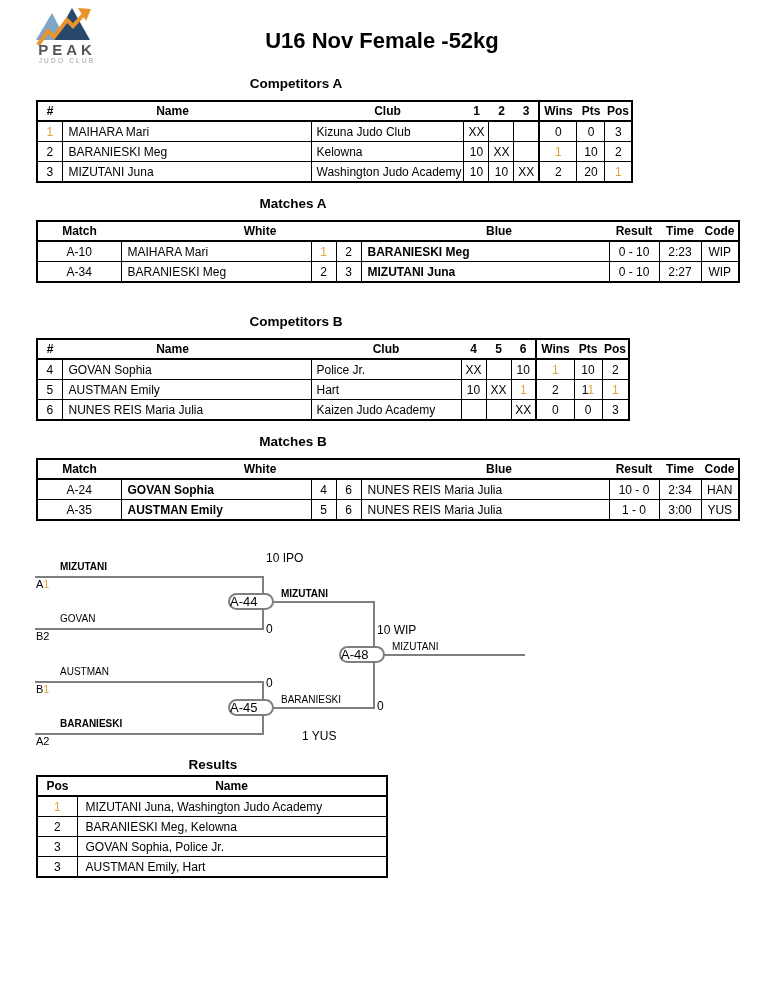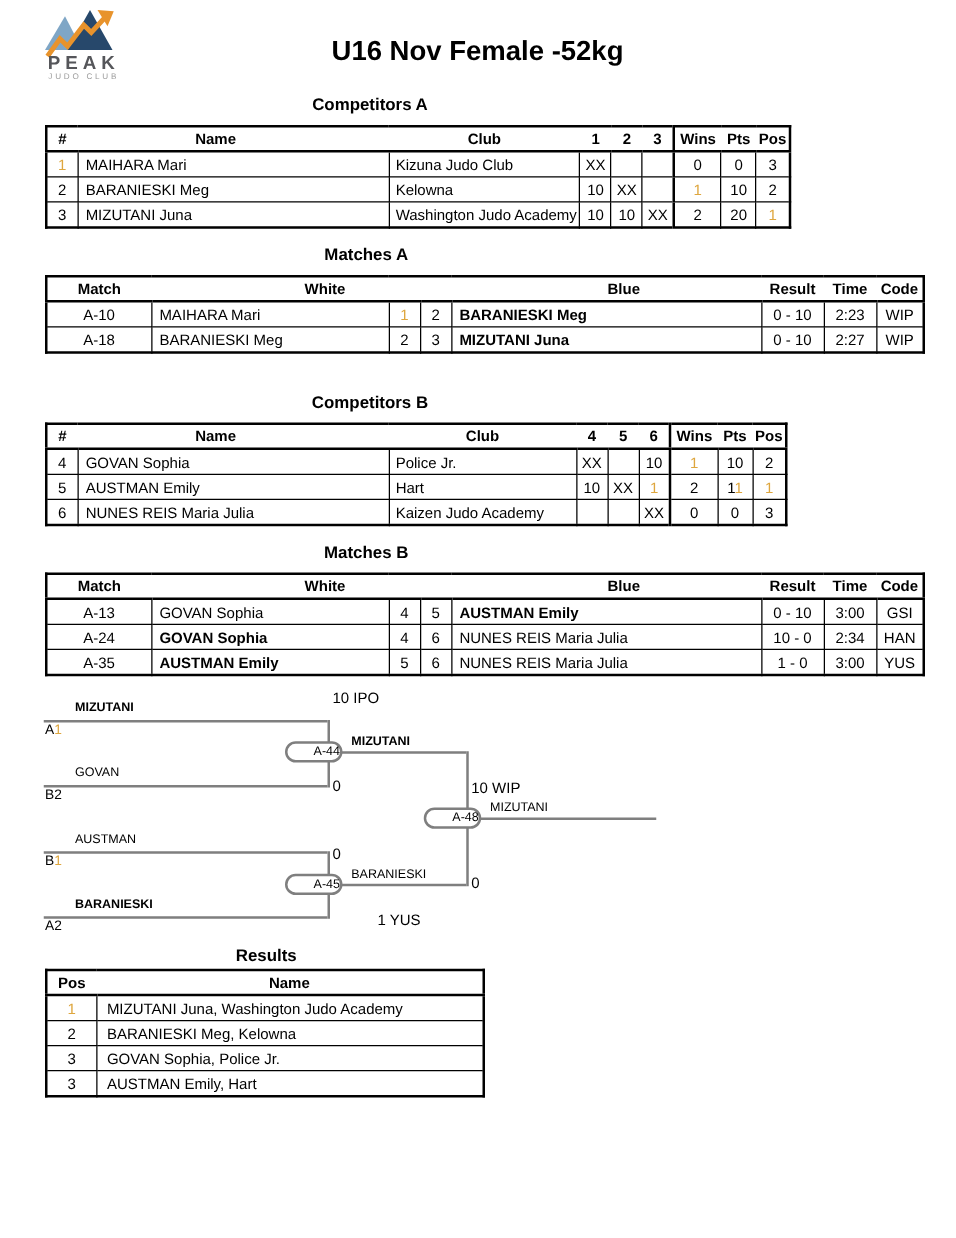--- a/index.html
+++ b/index.html
@@ -17,22 +17,22 @@
                font-weight:bold;white-space:nowrap;text-align:center;}
   th.divL,td.divL{border-left:1px solid #000;}
   th.thickL,td.thickL{border-left:2px solid #000 !important;}
   .ac{text-align:center;} .al{text-align:left;}
   .pl5{padding-left:5px !important;} .pl6{padding-left:6px !important;} .pl8{padding-left:8px !important;}
   .gold{color:var(--gold,#DEA63E);} .b{font-weight:bold;}
   
   .hl{position:absolute;height:2px;background:var(--bline,#7F7F7F);}
   .vl{position:absolute;width:2px;background:var(--bline,#7F7F7F);z-index:1;}
   .oval{position:absolute;width:46px;height:17px;box-sizing:border-box;background:#fff;
-        border:2px solid var(--bline,#7F7F7F);border-radius:10px;font-size:10px;
-        line-height:13px;text-align:right;z-index:2;}
+        border:2px solid var(--bline,#7F7F7F);border-radius:10px;font-size:13px;
+        line-height:13px;text-align:left;z-index:2;}
   .bname{position:absolute;font-size:10px;white-space:nowrap;z-index:2;}
   .seed{position:absolute;font-size:11px;white-space:nowrap;z-index:2;}
   .score{position:absolute;font-size:12px;white-space:nowrap;z-index:2;}
   .logo-brand{font-size:15px;font-weight:bold;letter-spacing:4px;fill:#55565A;}
   .logo-sub{font-size:6.5px;letter-spacing:2.2px;fill:#9B9B9B;}
 </style>
 </head>
 <body>
 
 <div id="page">
@@ -143,21 +143,21 @@
           <td class="ac">A-10</td>
           <td class="al pl6">MAIHARA Mari</td>
           <td class="ac"><span class="gold">1</span></td>
           <td class="ac">2</td>
           <td class="al pl6"><span class="b">BARANIESKI Meg</span></td>
           <td class="ac">0 - 10</td>
           <td class="ac">2:23</td>
           <td class="ac">WIP</td>
         </tr>
         <tr>
-          <td class="ac">A-18</td>
+          <td class="ac">A-34</td>
           <td class="al pl6">BARANIESKI Meg</td>
           <td class="ac">2</td>
           <td class="ac">3</td>
           <td class="al pl6"><span class="b">MIZUTANI Juna</span></td>
           <td class="ac">0 - 10</td>
           <td class="ac">2:27</td>
           <td class="ac">WIP</td>
         </tr>
       </tbody>
     </table>
@@ -239,30 +239,20 @@
           <th class="divL" style="padding-left: 90px;">White</th>
           <th class=""></th>
           <th class=""></th>
           <th class="" style="padding-left: 30px;">Blue</th>
           <th class="">Result</th>
           <th class="">Time</th>
           <th class="">Code</th>
         </tr>
       </thead>
       <tbody>
-        <tr>
-          <td class="ac">A-13</td>
-          <td class="al pl6">GOVAN Sophia</td>
-          <td class="ac">4</td>
-          <td class="ac">5</td>
-          <td class="al pl6"><span class="b">AUSTMAN Emily</span></td>
-          <td class="ac">0 - 10</td>
-          <td class="ac">3:00</td>
-          <td class="ac">GSI</td>
-        </tr>
         <tr>
           <td class="ac">A-24</td>
           <td class="al pl6"><span class="b">GOVAN Sophia</span></td>
           <td class="ac">4</td>
           <td class="ac">6</td>
           <td class="al pl6">NUNES REIS Maria Julia</td>
           <td class="ac">10 - 0</td>
           <td class="ac">2:34</td>
           <td class="ac">HAN</td>
         </tr>

